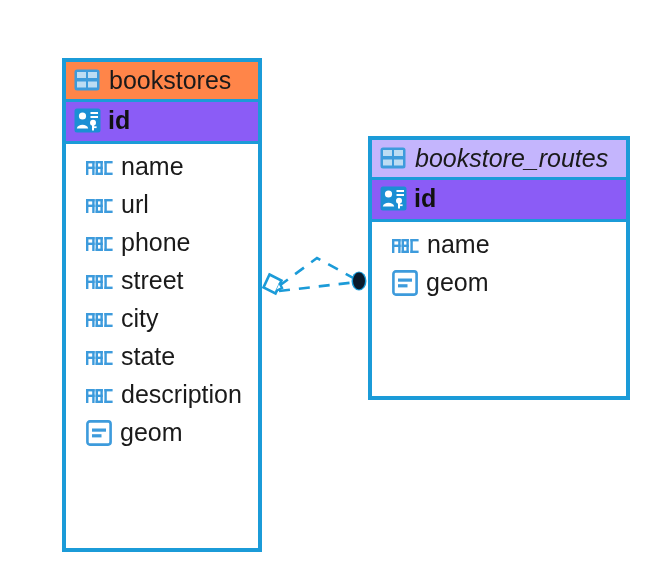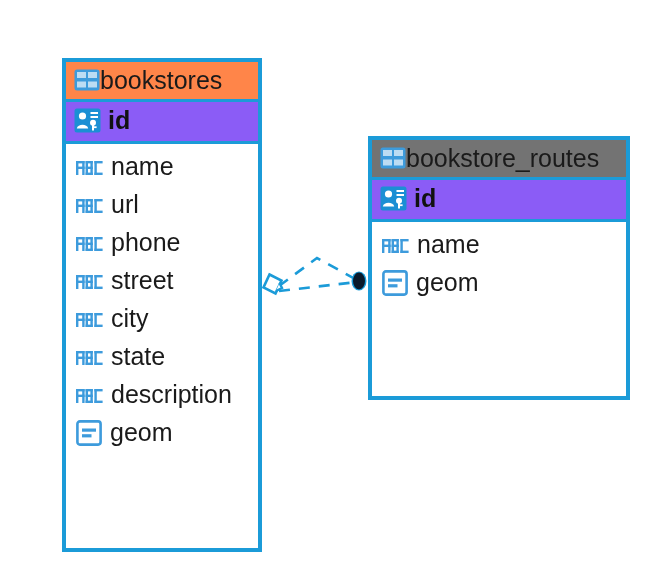--- a/index.html
+++ b/index.html
@@ -23,25 +23,26 @@
   .entity {
     position: absolute;
     box-sizing: border-box;
     border: 4px solid #1b9bd8;
     background: #ffffff;
     z-index: 3;
   }
   .entity-header {
     display: flex;
     align-items: center;
+    gap: 9px;
     padding: 4px 24px 5px 8px;
     box-sizing: border-box;
   }
   .entity-header.orange { background: #ff8549; }
-  .entity-header.grey   { background: #737373; }
+  .entity-header.grey   { background: #c4b5fd; font-style: italic; }
   .entity-title {
     font-size: 25px;
     color: #1a1a1a;
     line-height: 1.12;
     white-space: nowrap;
   }
 
   .pk-row {
     display: flex;
     align-items: center;
@@ -52,21 +53,21 @@
     border-bottom: 3px solid #1b9bd8;
     background: #8b5cf6;
   }
   .pk-label {
     font-size: 25px;
     font-weight: bold;
     color: #111111;
     line-height: 1.1;
   }
 
-  .fields { padding: 4px 0 5px 2px; }
+  .fields { padding: 4px 0 5px 12px; }
   .field-row {
     display: flex;
     align-items: center;
     gap: 8px;
     padding: 1px 8px;
     box-sizing: border-box;
     height: 38px;
   }
   .field-label {
     font-size: 25px;

